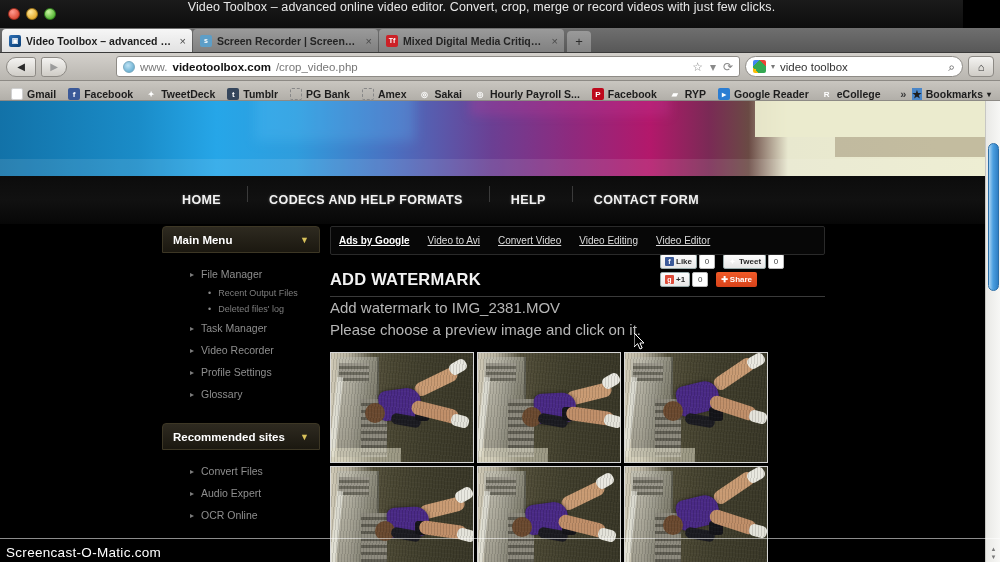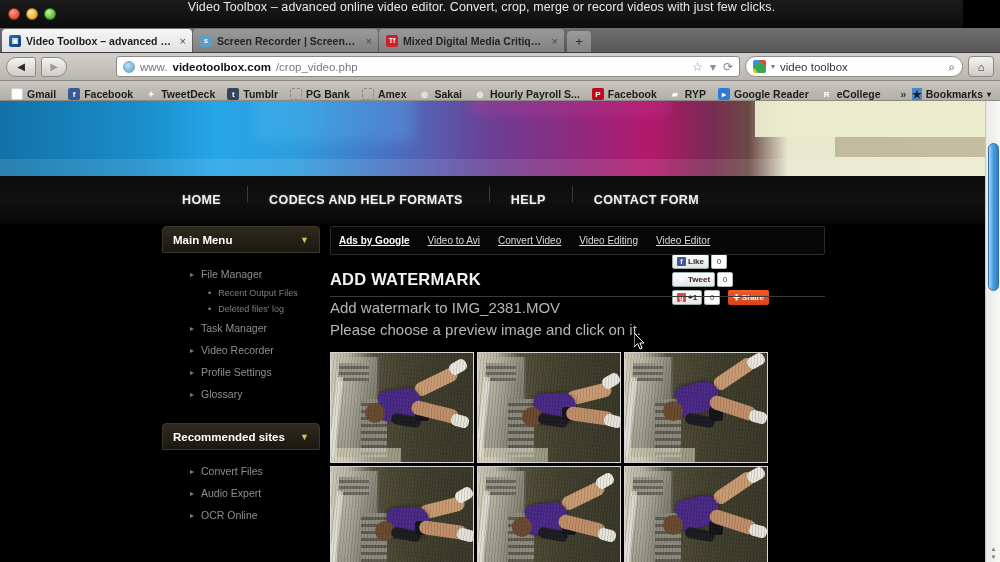--- a/index.html
+++ b/index.html
@@ -178,21 +178,21 @@
     background: rgba(255,255,255,.18);
   }
   .social {
     position: absolute; left: 660px; top: 78px; width: 130px;
     display: flex; flex-wrap: wrap; gap: 3px 8px;
   }
   .swidget { display: flex; align-items: stretch; height: 15px; }
   .sbtn { display: flex; align-items: center; gap: 2px; padding: 0 4px;
           font-size: 8px; font-weight: bold; color: #fff;
           border: 1px solid #9aa; border-radius: 2px;
-          background: linear-gradient(to bottom,#fdfdfd,#e6e6e6); color: #2a2a2a; margin-left: 12px; }
+          background: linear-gradient(to bottom,#fdfdfd,#e6e6e6); color: #2a2a2a; }
   .sbtn .si { width: 9px; height: 9px; border-radius: 1px; display: flex;
               align-items: center; justify-content: center; font-size: 7px; color:#fff; }
   .si-fb { background: #3b5998; }
   .si-tw { background: transparent; color:#1da1f2; font-size: 9px; }
   .si-gp { background: #dd4b39; }
   .scount { display: flex; align-items: center; justify-content: center;
             min-width: 16px; padding: 0 3px; font-size: 8px; color: #444;
             background: #fff; border: 1px solid #b9b9b9; border-radius: 2px; margin-left: 2px; }
   .sharebtn { display:flex; align-items:center; gap:2px; padding: 0 5px; font-size: 8px;
               font-weight: bold; color: #fff; background: linear-gradient(to bottom,#f05a28,#d8431a);
@@ -719,14 +719,18 @@
 
     <div class="vscroll">
       <div class="vthumb"></div>
       <div class="arrows">
         <span>▲</span>
         <span>▼</span>
       </div>
     </div>
   </div>
 
+  <div class="watermark">
+    <div class="wmline"></div>
+    <div class="wmtext">Screencast-O-Matic.com</div>
+  </div>
 
 </div>
 
 </body></html>

